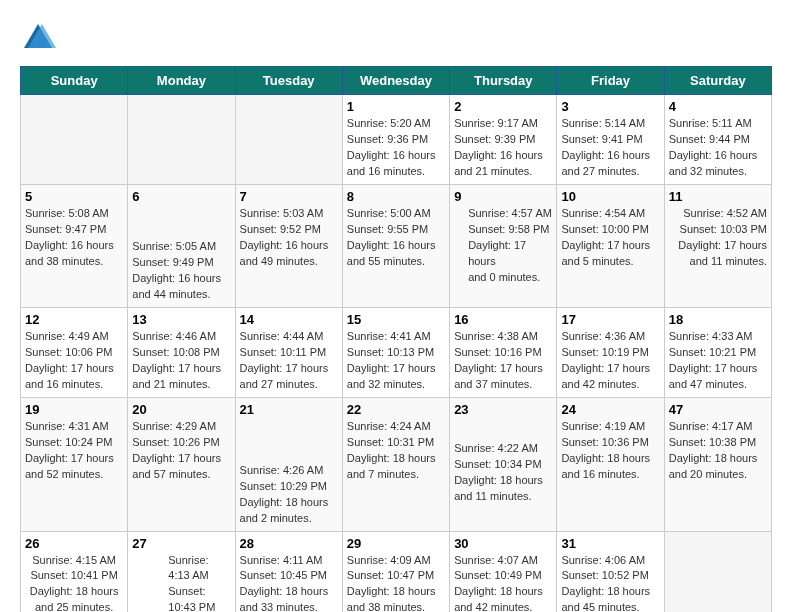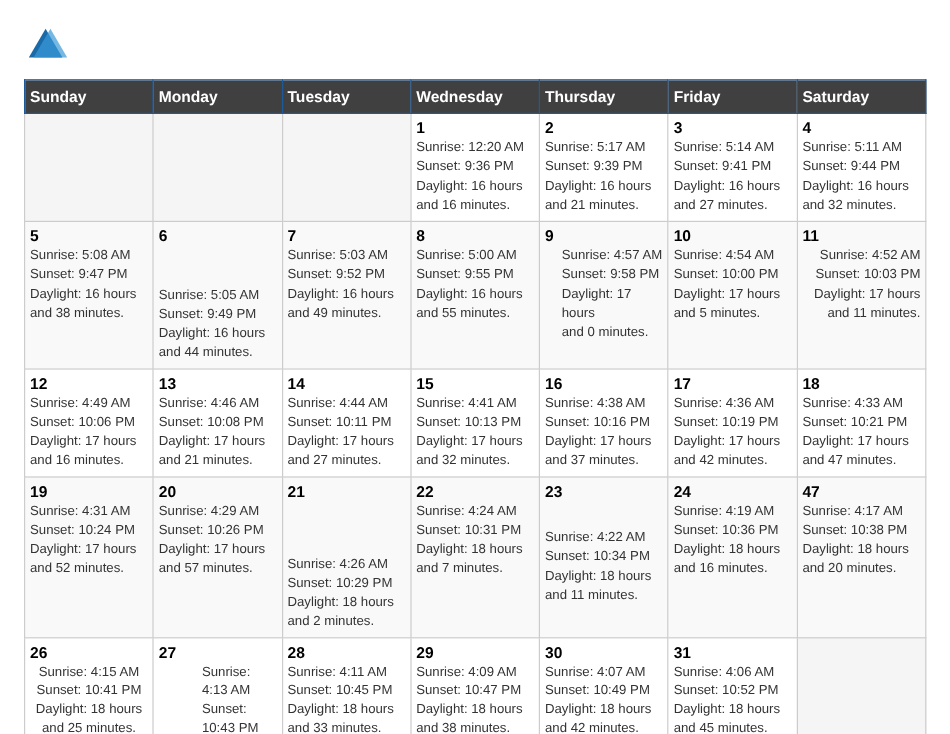--- a/index.html
+++ b/index.html
@@ -51,24 +51,24 @@
     .location {
       font-size: 16px;
       color: #555;
     }
     table {
       width: 100%;
       border-collapse: collapse;
       font-size: 11px;
     }
     thead tr th {
-      background-color: #404040;
+      background-color: #0f766e;
       color: #fff;
       padding: 6px 4px;
-      text-align: left;
+      text-align: center;
       font-size: 13px;
       border: 1px solid #1e5a9a;
     }
     tbody tr td {
       border: 1px solid #ccc;
       vertical-align: top;
       padding: 4px;
       width: 14.28%;
       min-height: 80px;
       height: 90px;
@@ -123,28 +123,28 @@
         <th>Saturday</th>
       </tr>
   </thead>
   <tbody id="calendar-body">
   <tr>
         <td class="empty"></td>
         <td class="empty"></td>
         <td class="empty"></td>
         <td>
           <span class="day-num">1</span>
-          <div class="day-info" style="white-space: pre-line;">Sunrise: 12:20 AM
+          <div class="day-info" style="white-space: pre-line;">Sunrise: 5:20 AM
 Sunset: 9:36 PM
 Daylight: 16 hours
 and 16 minutes.</div>
         </td>
         <td>
           <span class="day-num">2</span>
-          <div class="day-info" style="white-space: pre-line;">Sunrise: 5:17 AM
+          <div class="day-info" style="white-space: pre-line;">Sunrise: 9:17 AM
 Sunset: 9:39 PM
 Daylight: 16 hours
 and 21 minutes.</div>
         </td>
         <td>
           <span class="day-num">3</span>
           <div class="day-info" style="white-space: pre-line;">Sunrise: 5:14 AM
 Sunset: 9:41 PM
 Daylight: 16 hours
 and 27 minutes.</div>

